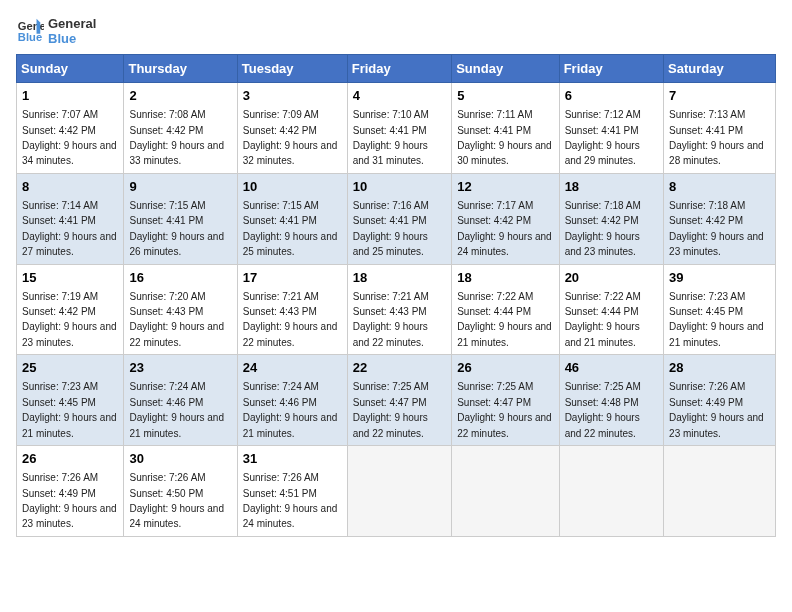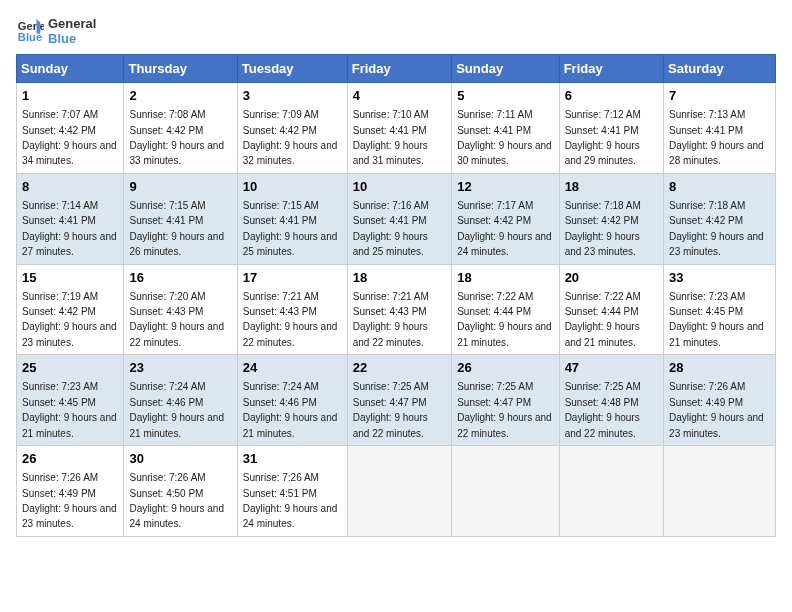--- a/index.html
+++ b/index.html
@@ -192,21 +192,21 @@
       </td>
         <td>
         <span class="day-num">18</span>
         <span class="day-info">Sunrise: 7:22 AM<br>Sunset: 4:44 PM<br>Daylight: 9 hours and 21 minutes.</span>
       </td>
         <td>
         <span class="day-num">20</span>
         <span class="day-info">Sunrise: 7:22 AM<br>Sunset: 4:44 PM<br>Daylight: 9 hours and 21 minutes.</span>
       </td>
         <td>
-        <span class="day-num">33</span>
+        <span class="day-num">39</span>
         <span class="day-info">Sunrise: 7:23 AM<br>Sunset: 4:45 PM<br>Daylight: 9 hours and 21 minutes.</span>
       </td>
       </tr>
       <tr>
         <td>
         <span class="day-num">25</span>
         <span class="day-info">Sunrise: 7:23 AM<br>Sunset: 4:45 PM<br>Daylight: 9 hours and 21 minutes.</span>
       </td>
         <td>
         <span class="day-num">23</span>
@@ -218,21 +218,21 @@
       </td>
         <td>
         <span class="day-num">22</span>
         <span class="day-info">Sunrise: 7:25 AM<br>Sunset: 4:47 PM<br>Daylight: 9 hours and 22 minutes.</span>
       </td>
         <td>
         <span class="day-num">26</span>
         <span class="day-info">Sunrise: 7:25 AM<br>Sunset: 4:47 PM<br>Daylight: 9 hours and 22 minutes.</span>
       </td>
         <td>
-        <span class="day-num">47</span>
+        <span class="day-num">46</span>
         <span class="day-info">Sunrise: 7:25 AM<br>Sunset: 4:48 PM<br>Daylight: 9 hours and 22 minutes.</span>
       </td>
         <td>
         <span class="day-num">28</span>
         <span class="day-info">Sunrise: 7:26 AM<br>Sunset: 4:49 PM<br>Daylight: 9 hours and 23 minutes.</span>
       </td>
       </tr>
       <tr>
         <td>
         <span class="day-num">26</span>

